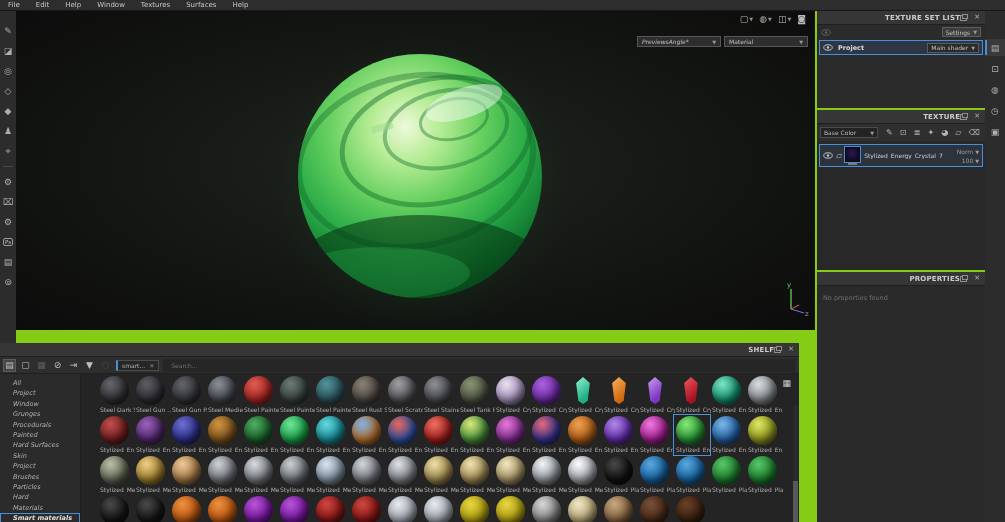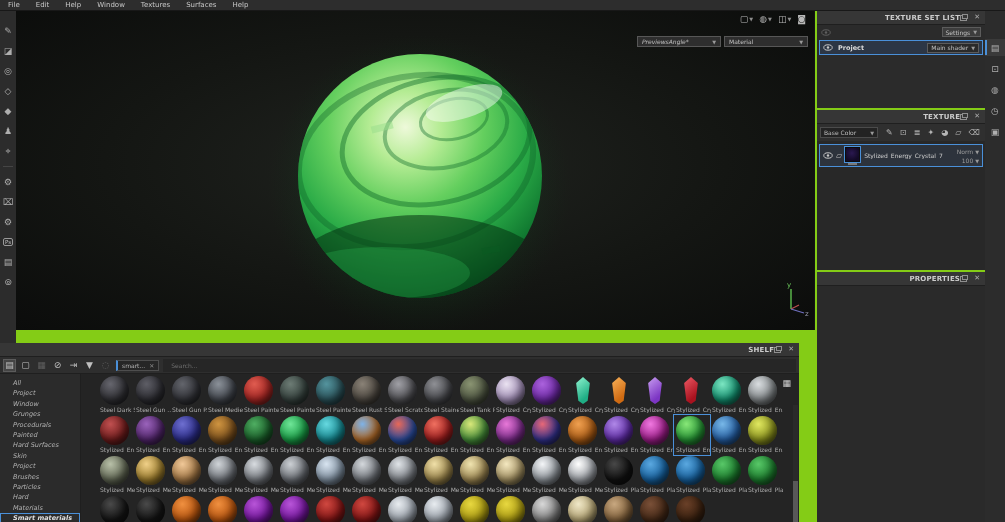--- a/index.html
+++ b/index.html
@@ -283,20 +283,21 @@
       </span>
     </div>
   </div>
 
   <div class="panel" id="props">
     <div class="panel-header">
       <span class="panel-title">PROPERTIES</span>
       <span class="wbtn"></span>
       <span class="xbtn">✕</span>
     </div>
+    <div id="props-empty">No properties found</div>
   </div>
 
   <div id="dock">
       <div class="dock-icon active">▤</div>
       <div class="dock-icon">⊡</div>
       <div class="dock-icon">◍</div>
       <div class="dock-icon">◷</div>
       <div class="dock-icon">▣</div>
     </div>
 

